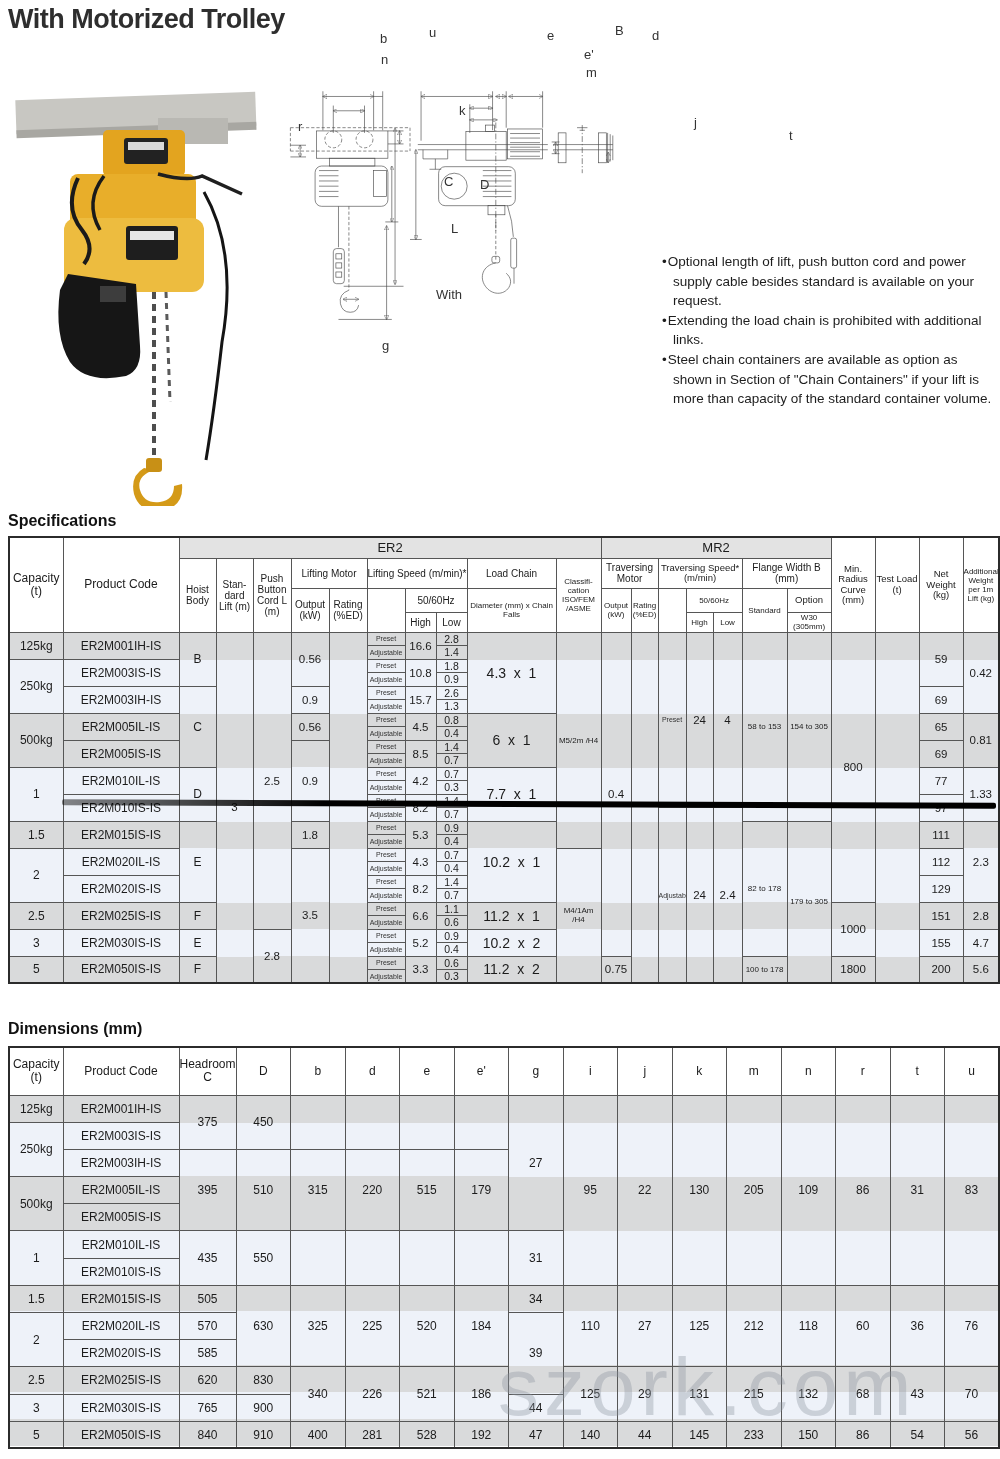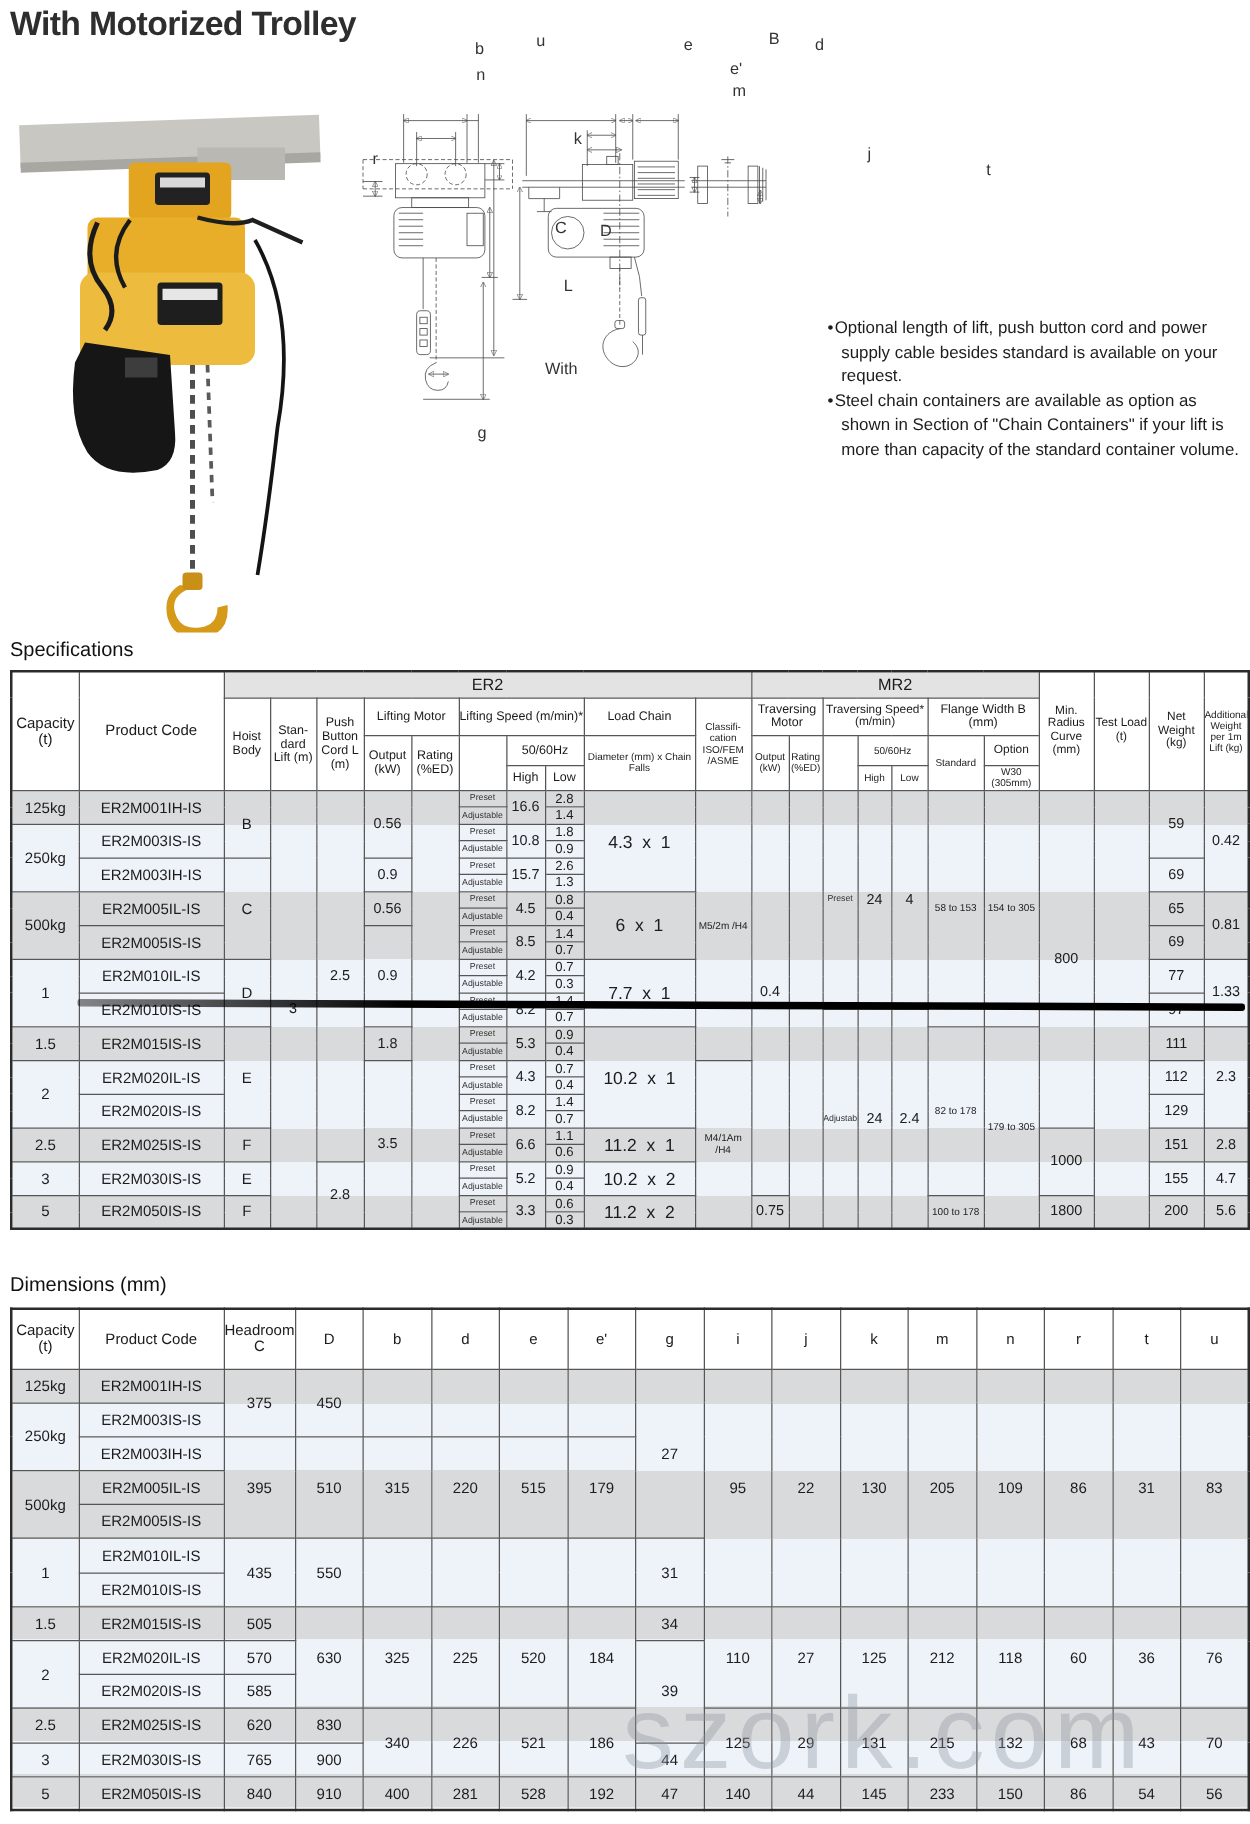--- a/index.html
+++ b/index.html
@@ -1,20 +1,20 @@
 <!DOCTYPE html>
 <html><head>
 <meta charset="utf-8">
 <style>
   html,body{margin:0;padding:0;background:#fff;}
   #page{position:relative;width:1000px;height:1459px;background:#fff;overflow:hidden;
         font-family:"Liberation Sans","DejaVu Sans",sans-serif;color:#222;}
   .abs{position:absolute;}
   #title{left:8px;top:4px;font-size:27px;font-weight:600;letter-spacing:-0.5px;color:#2e2e2e;}
-  .section-heading{font-size:16px;font-weight:400;color:#111;}
+  .section-heading{font-size:16px;font-weight:700;color:#111;}
   
   #bullets{left:662px;top:252px;width:336px;font-size:13.5px;line-height:19.6px;color:#1d1d1d;}
   .bullet{padding-left:11px;text-indent:-11px;}
   .bullet::before{content:"\2022";margin-right:1px;}
   
   svg{display:block;}
   .draw path,.draw line,.draw rect,.draw circle,.draw polyline{fill:none;stroke:#4a4a4a;stroke-width:1;}
   .dash{stroke-dasharray:5 3;}
   .ddot{stroke-dasharray:9 3 2 3;}
   .dim{stroke:#555;stroke-width:0.9;}
@@ -186,20 +186,21 @@
   <div class="dim-label abs" style="left:547px;top:28px">e</div>
   <div class="dim-label abs" style="left:615px;top:23px">B</div>
   <div class="dim-label abs" style="left:652px;top:28px">d</div>
   <div class="dim-label abs" style="left:584px;top:47px">e'</div>
   <div class="dim-label abs" style="left:586px;top:65px">m</div>
   <div class="dim-label abs" style="left:694px;top:115px">j</div>
   <div class="dim-label abs" style="left:789px;top:128px">t</div>
 
   <div id="bullets" class="abs">
     <div class="bullet">Optional length of lift, push button cord and power supply cable besides standard is available on your request.</div>
+    <div class="bullet">Extending the load chain is prohibited with additional links.</div>
     <div class="bullet">Steel chain containers are available as option as shown in Section of "Chain Containers" if your lift is more than capacity of the standard container volume.</div>
   </div>
 
   <div class="abs section-heading" style="left:8px;top:512px">Specifications</div>
 
   <table id="spec-table" class="abs" style="left:8px;top:536px">
     <colgroup>
       <col style="width:54px">
         <col style="width:116px">
         <col style="width:37px">

